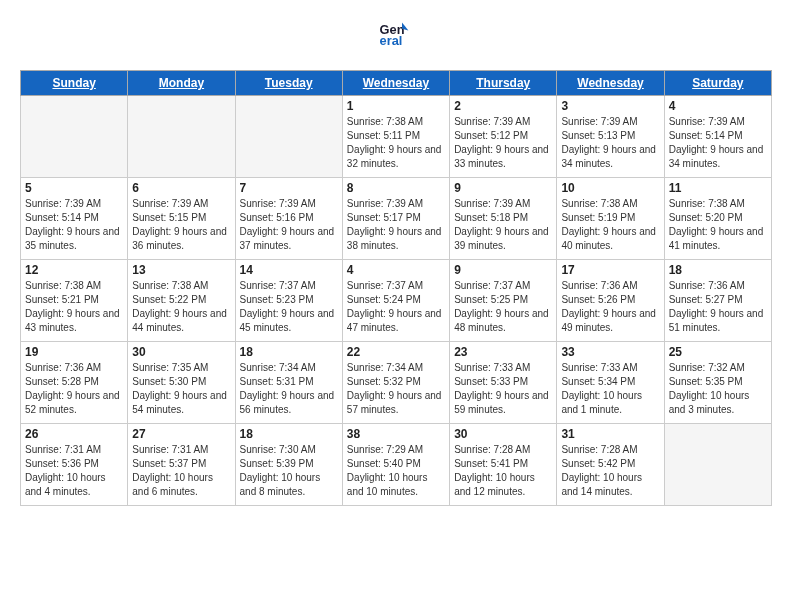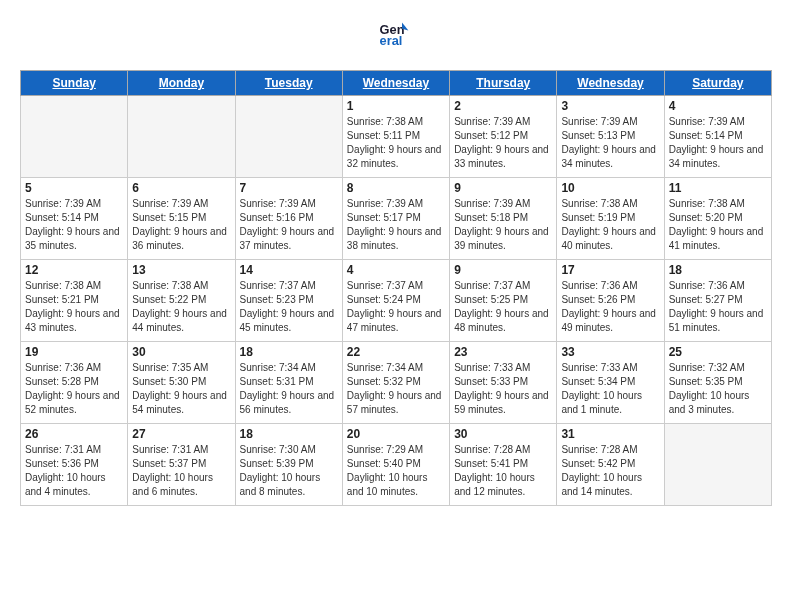--- a/index.html
+++ b/index.html
@@ -235,21 +235,21 @@
           </td>
           <td>
             <span class="day-number">27</span>
             <div class="day-info">Sunrise: 7:31 AM<br>Sunset: 5:37 PM<br>Daylight: 10 hours and 6 minutes.</div>
           </td>
           <td>
             <span class="day-number">18</span>
             <div class="day-info">Sunrise: 7:30 AM<br>Sunset: 5:39 PM<br>Daylight: 10 hours and 8 minutes.</div>
           </td>
           <td>
-            <span class="day-number">20</span>
+            <span class="day-number">38</span>
             <div class="day-info">Sunrise: 7:29 AM<br>Sunset: 5:40 PM<br>Daylight: 10 hours and 10 minutes.</div>
           </td>
           <td>
             <span class="day-number">30</span>
             <div class="day-info">Sunrise: 7:28 AM<br>Sunset: 5:41 PM<br>Daylight: 10 hours and 12 minutes.</div>
           </td>
           <td>
             <span class="day-number">31</span>
             <div class="day-info">Sunrise: 7:28 AM<br>Sunset: 5:42 PM<br>Daylight: 10 hours and 14 minutes.</div>
           </td>

